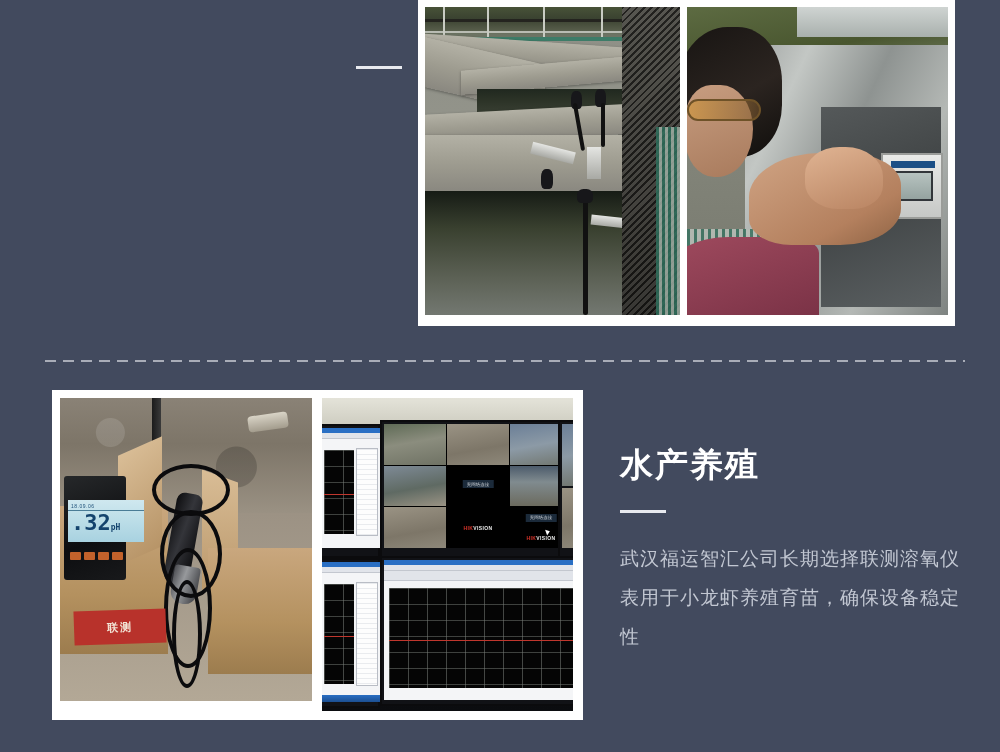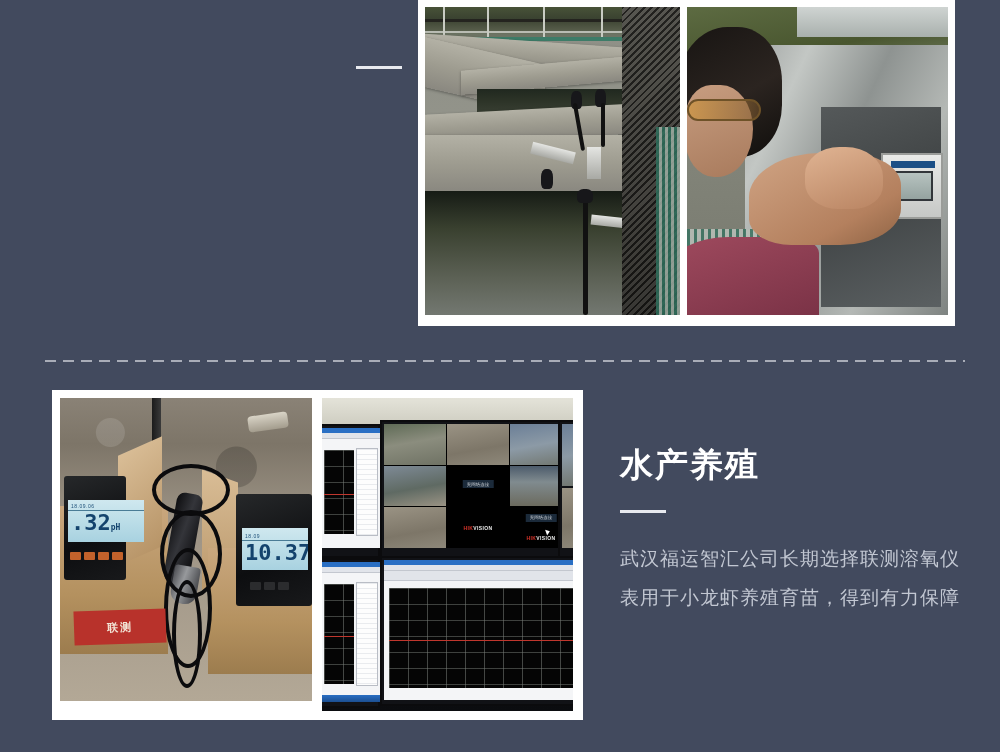--- a/index.html
+++ b/index.html
@@ -406,31 +406,20 @@
           </div>
         </div>
         <div class="mt-keys" style="left:6px;top:76px;">
           <div class="mt-key"></div>
           <div class="mt-key"></div>
           <div class="mt-key"></div>
           <div class="mt-key"></div>
         </div>
       </div>
 
-      <div class="mt-meter" style="left:176px;top:96px;width:76px;height:112px;">
-        <div class="mt-lcd" style="left:6px;top:34px;width:66px;height:42px;">
-          <div class="mt-lcd-top">18.09</div>
-          <div class="mt-lcd-main">10.37</div>
-        </div>
-        <div class="mt-keys" style="left:14px;top:88px;">
-          <div class="mt-key dark"></div>
-          <div class="mt-key dark"></div>
-          <div class="mt-key dark"></div>
-        </div>
-      </div>
 
       <div class="mt-probe"></div>
       <div class="mt-probe-tip"></div>
 
       <div class="mt-cable" style="left:92px;top:66px;width:78px;height:52px;"></div>
       <div class="mt-cable" style="left:100px;top:112px;width:62px;height:88px;"></div>
       <div class="mt-cable" style="left:104px;top:150px;width:48px;height:120px;"></div>
       <div class="mt-cable" style="left:112px;top:182px;width:30px;height:108px;"></div>
 
       <div class="mt-label">
@@ -501,16 +490,16 @@
           <div class="sc-toolbar" style="height:10px;"></div>
           <div class="sc-plot" style="left:5px;top:28px;width:194px;height:100px;"></div>
         </div>
       </div>
     </div>
   </div>
 
   <div class="sec2-text">
     <div class="heading">水产养殖</div>
     <div class="rule"></div>
-    <div class="body-text">武汉福运智汇公司长期选择联测溶氧仪表用于小龙虾养殖育苗，得到有力保障</div>
+    <div class="body-text">武汉福运智汇公司长期选择联测溶氧仪表用于小龙虾养殖育苗，确保设备稳定性</div>
   </div>
 
 </div>
 
 </body></html>

